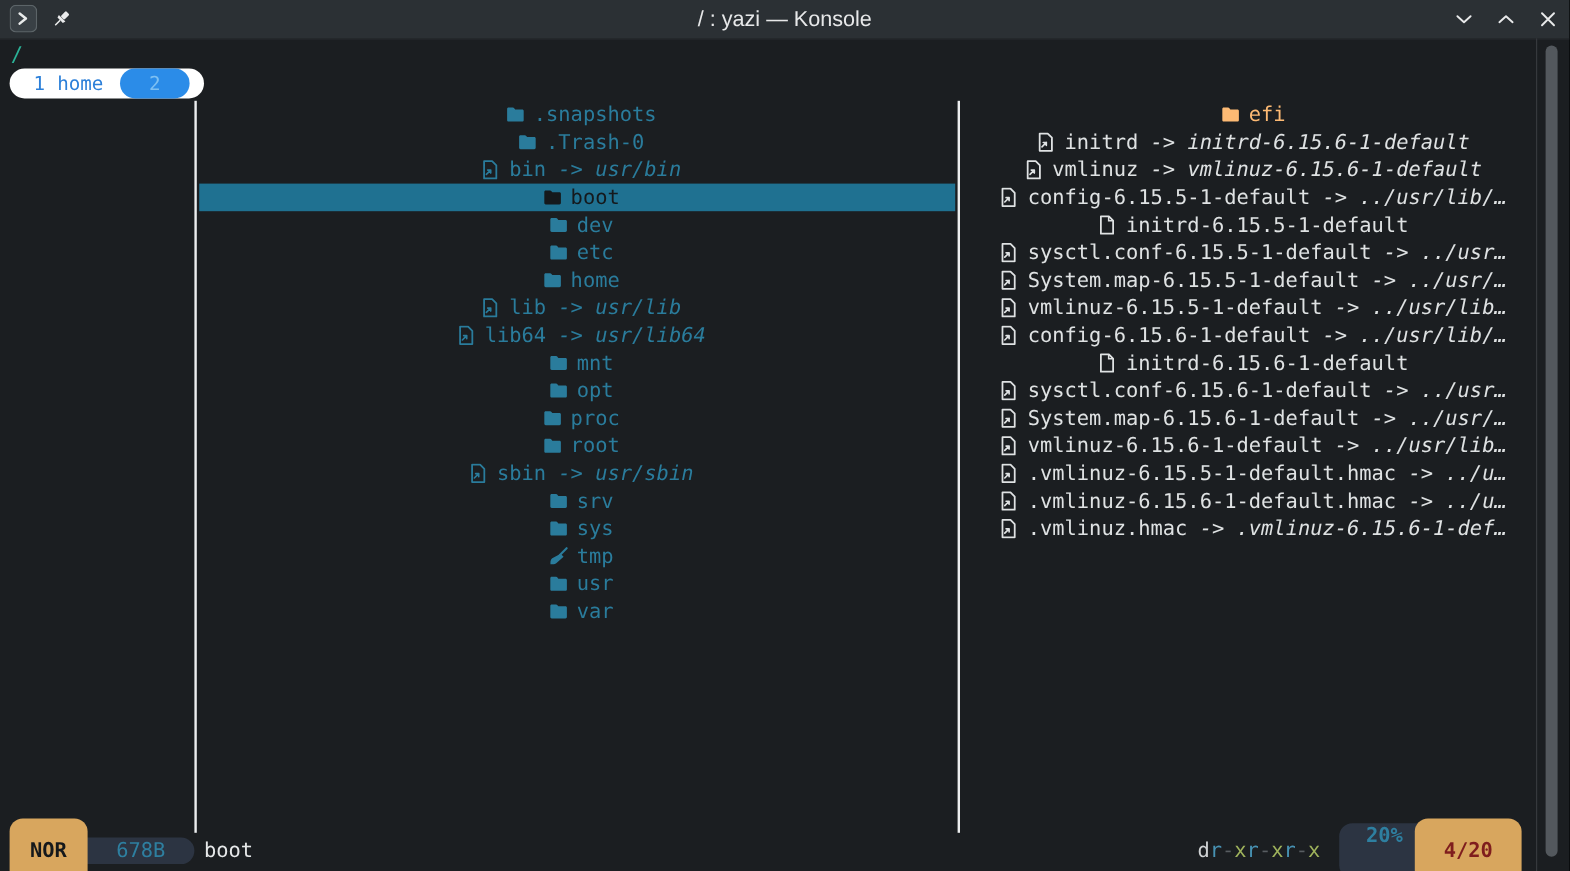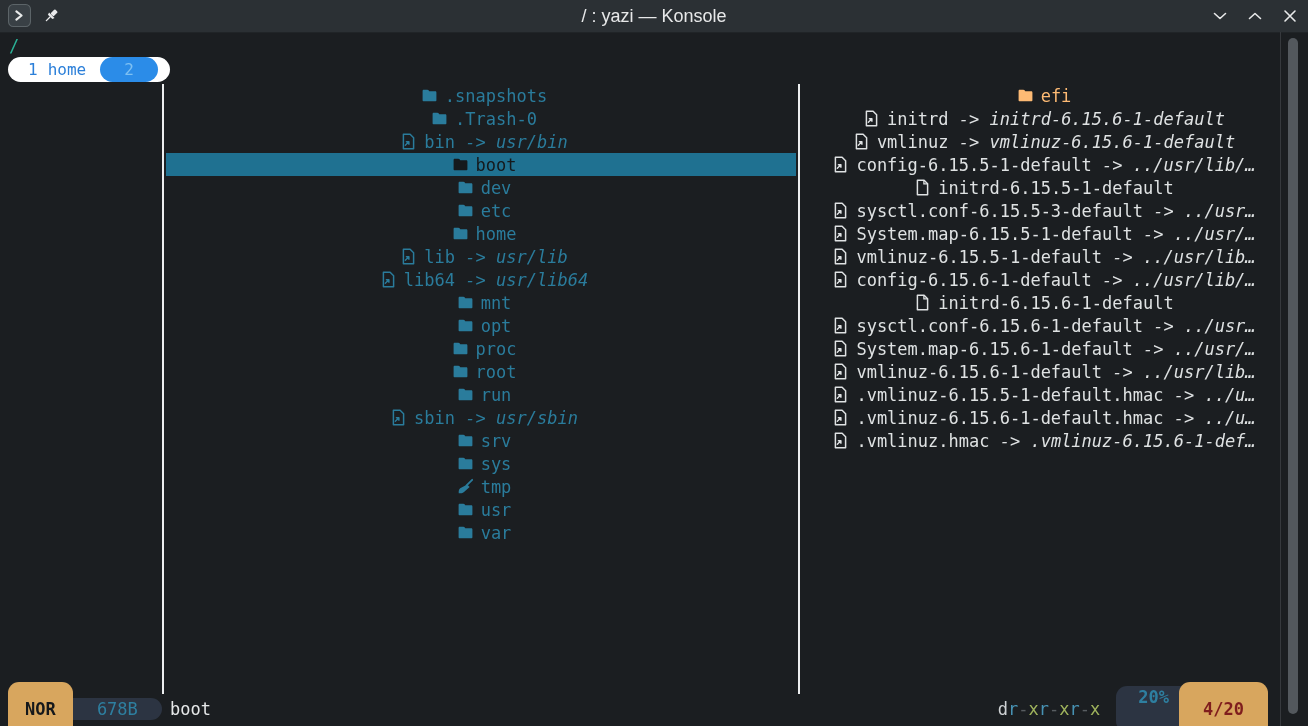--- a/index.html
+++ b/index.html
@@ -153,23 +153,20 @@
           </svg></span><span class="fname">mnt</span></div>
       <div class="row is-dir"><span class="icon"><svg width="17" height="17" viewBox="0 0 16 16">
             <path fill="currentColor" d="M1.5 3.6c0-.6.5-1.1 1.1-1.1h3.5c.3 0 .6.2.8.4l.9 1.1h5.6c.6 0 1.1.5 1.1 1.1v7.3c0 .6-.5 1.1-1.1 1.1H2.6c-.6 0-1.1-.5-1.1-1.1z"></path>
           </svg></span><span class="fname">opt</span></div>
       <div class="row is-dir"><span class="icon"><svg width="17" height="17" viewBox="0 0 16 16">
             <path fill="currentColor" d="M1.5 3.6c0-.6.5-1.1 1.1-1.1h3.5c.3 0 .6.2.8.4l.9 1.1h5.6c.6 0 1.1.5 1.1 1.1v7.3c0 .6-.5 1.1-1.1 1.1H2.6c-.6 0-1.1-.5-1.1-1.1z"></path>
           </svg></span><span class="fname">proc</span></div>
       <div class="row is-dir"><span class="icon"><svg width="17" height="17" viewBox="0 0 16 16">
             <path fill="currentColor" d="M1.5 3.6c0-.6.5-1.1 1.1-1.1h3.5c.3 0 .6.2.8.4l.9 1.1h5.6c.6 0 1.1.5 1.1 1.1v7.3c0 .6-.5 1.1-1.1 1.1H2.6c-.6 0-1.1-.5-1.1-1.1z"></path>
           </svg></span><span class="fname">root</span></div>
-      <div class="row is-dir"><span class="icon"><svg width="17" height="17" viewBox="0 0 16 16">
-            <path fill="currentColor" d="M1.5 3.6c0-.6.5-1.1 1.1-1.1h3.5c.3 0 .6.2.8.4l.9 1.1h5.6c.6 0 1.1.5 1.1 1.1v7.3c0 .6-.5 1.1-1.1 1.1H2.6c-.6 0-1.1-.5-1.1-1.1z"></path>
-          </svg></span><span class="fname">run</span></div>
       <div class="row"><span class="icon"><svg width="17" height="17" viewBox="0 0 16 16">
             <path fill="none" stroke="currentColor" stroke-width="1.4" stroke-linejoin="round" d="M3.2 1.2h6.3l3.3 3.3V14.8H3.2z"></path>
             <path fill="none" stroke="currentColor" stroke-width="1.3" stroke-linecap="round" stroke-linejoin="round" d="M5 11.6l3.4-3.4M6 8.2h2.4v2.4"></path>
           </svg></span><span class="fname">sbin</span><span class="arrow"> -&gt; </span><span class="ftarget">usr/sbin</span></div>
       <div class="row is-dir"><span class="icon"><svg width="17" height="17" viewBox="0 0 16 16">
             <path fill="currentColor" d="M1.5 3.6c0-.6.5-1.1 1.1-1.1h3.5c.3 0 .6.2.8.4l.9 1.1h5.6c.6 0 1.1.5 1.1 1.1v7.3c0 .6-.5 1.1-1.1 1.1H2.6c-.6 0-1.1-.5-1.1-1.1z"></path>
           </svg></span><span class="fname">srv</span></div>
       <div class="row is-dir"><span class="icon"><svg width="17" height="17" viewBox="0 0 16 16">
             <path fill="currentColor" d="M1.5 3.6c0-.6.5-1.1 1.1-1.1h3.5c.3 0 .6.2.8.4l.9 1.1h5.6c.6 0 1.1.5 1.1 1.1v7.3c0 .6-.5 1.1-1.1 1.1H2.6c-.6 0-1.1-.5-1.1-1.1z"></path>
           </svg></span><span class="fname">sys</span></div>
@@ -200,21 +197,21 @@
             <path fill="none" stroke="currentColor" stroke-width="1.4" stroke-linejoin="round" d="M3.2 1.2h6.3l3.3 3.3V14.8H3.2z"></path>
             <path fill="none" stroke="currentColor" stroke-width="1.3" stroke-linecap="round" stroke-linejoin="round" d="M5 11.6l3.4-3.4M6 8.2h2.4v2.4"></path>
           </svg></span><span class="fname">config-6.15.5-1-default</span><span class="arrow"> -&gt; </span><span class="ftarget">../usr/lib/…</span></div>
       <div class="row"><span class="icon"><svg width="17" height="17" viewBox="0 0 16 16">
             <path fill="none" stroke="currentColor" stroke-width="1.4" stroke-linejoin="round" d="M3.2 1.2h6.3l3.3 3.3V14.8H3.2z"></path>
             <path fill="none" stroke="currentColor" stroke-width="1.2" d="M9.3 1.4v3.2h3.2"></path>
           </svg></span><span class="fname">initrd-6.15.5-1-default</span></div>
       <div class="row"><span class="icon"><svg width="17" height="17" viewBox="0 0 16 16">
             <path fill="none" stroke="currentColor" stroke-width="1.4" stroke-linejoin="round" d="M3.2 1.2h6.3l3.3 3.3V14.8H3.2z"></path>
             <path fill="none" stroke="currentColor" stroke-width="1.3" stroke-linecap="round" stroke-linejoin="round" d="M5 11.6l3.4-3.4M6 8.2h2.4v2.4"></path>
-          </svg></span><span class="fname">sysctl.conf-6.15.5-3-default</span><span class="arrow"> -&gt; </span><span class="ftarget">../usr…</span></div>
+          </svg></span><span class="fname">sysctl.conf-6.15.5-1-default</span><span class="arrow"> -&gt; </span><span class="ftarget">../usr…</span></div>
       <div class="row"><span class="icon"><svg width="17" height="17" viewBox="0 0 16 16">
             <path fill="none" stroke="currentColor" stroke-width="1.4" stroke-linejoin="round" d="M3.2 1.2h6.3l3.3 3.3V14.8H3.2z"></path>
             <path fill="none" stroke="currentColor" stroke-width="1.3" stroke-linecap="round" stroke-linejoin="round" d="M5 11.6l3.4-3.4M6 8.2h2.4v2.4"></path>
           </svg></span><span class="fname">System.map-6.15.5-1-default</span><span class="arrow"> -&gt; </span><span class="ftarget">../usr/…</span></div>
       <div class="row"><span class="icon"><svg width="17" height="17" viewBox="0 0 16 16">
             <path fill="none" stroke="currentColor" stroke-width="1.4" stroke-linejoin="round" d="M3.2 1.2h6.3l3.3 3.3V14.8H3.2z"></path>
             <path fill="none" stroke="currentColor" stroke-width="1.3" stroke-linecap="round" stroke-linejoin="round" d="M5 11.6l3.4-3.4M6 8.2h2.4v2.4"></path>
           </svg></span><span class="fname">vmlinuz-6.15.5-1-default</span><span class="arrow"> -&gt; </span><span class="ftarget">../usr/lib…</span></div>
       <div class="row"><span class="icon"><svg width="17" height="17" viewBox="0 0 16 16">
             <path fill="none" stroke="currentColor" stroke-width="1.4" stroke-linejoin="round" d="M3.2 1.2h6.3l3.3 3.3V14.8H3.2z"></path>

